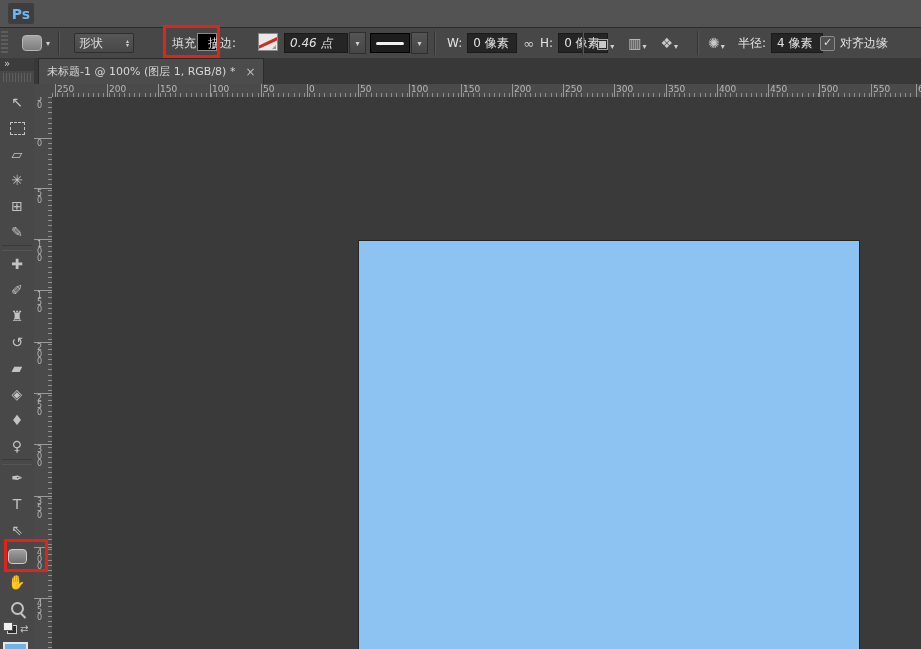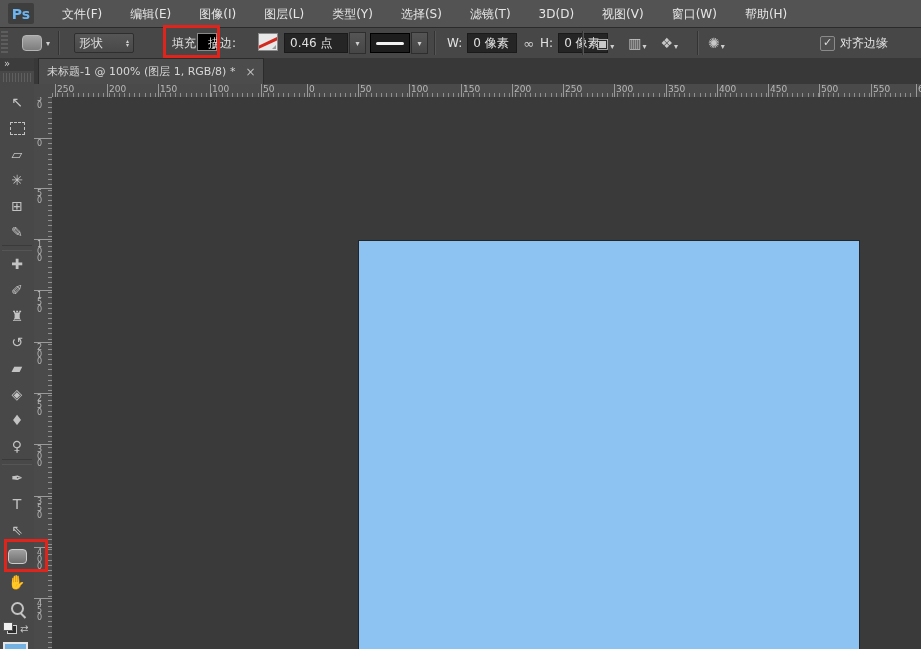--- a/index.html
+++ b/index.html
@@ -105,33 +105,20 @@
   #hl-fill{left:163px;top:25px;width:57px;height:33px;}
   #hl-tool{left:4px;top:539px;width:44px;height:33px;}
 </style>
 </head>
 <body>
 
 <div id="screen">
 
   <div id="menubar">
     <div id="ps-logo">Ps</div>
-    <div id="menu-items">
-        <span class="menu-item">文件(F)</span>
-        <span class="menu-item">编辑(E)</span>
-        <span class="menu-item">图像(I)</span>
-        <span class="menu-item">图层(L)</span>
-        <span class="menu-item">类型(Y)</span>
-        <span class="menu-item">选择(S)</span>
-        <span class="menu-item">滤镜(T)</span>
-        <span class="menu-item">3D(D)</span>
-        <span class="menu-item">视图(V)</span>
-        <span class="menu-item">窗口(W)</span>
-        <span class="menu-item">帮助(H)</span>
-      </div>
   </div>
 
   <div id="optionsbar">
     <div class="ob grip"></div>
     <div class="ob" style="left:22px;">
       <span class="tool-preset-shape"></span>
       <span class="caret">▾</span>
     </div>
     <div class="ob vsep" style="left:58px;"></div>
     <div class="ob shape-btn">
@@ -151,21 +138,21 @@
     </div>
     <div class="ob" style="left:208px;">
       <span class="ob-label">描边:</span>
     </div>
     <div class="ob" style="left:258px;top:5px;height:18px;">
       <span class="swatch no-color">
           <span class="corner"></span>
         </span>
     </div>
     <div class="ob" style="left:284px;top:5px;height:20px;">
-      <span class="field" style="width:52px;">0.46 点</span>
+      <span class="field" style="width:52px;font-style:italic;">0.46 点</span>
       <span class="drop-btn">
         <span class="caret" style="margin:0;">▾</span>
       </span>
     </div>
     <div class="ob" style="left:370px;top:5px;height:20px;">
       <span class="line-swatch">
           <i></i>
         </span>
       <span class="drop-btn">
         <span class="caret" style="margin:0;">▾</span>
@@ -193,20 +180,24 @@
         <span>❖</span>
         <span class="caret">▾</span>
       </span>
     </div>
     <div class="ob vsep" style="left:697px;"></div>
     <div class="ob" style="left:708px;">
       <span class="ob-icon" style="margin-right:0;">
         <span>✺</span>
         <span class="caret">▾</span>
       </span>
+    </div>
+    <div class="ob" style="left:738px;">
+      <span class="ob-label">半径:</span>
+      <span class="field" style="width:40px;margin-left:5px;">4 像素</span>
     </div>
     <div class="ob" style="left:820px;">
       <span class="checkbox">✓</span>
       <span class="ob-label">对齐边缘</span>
     </div>
   </div>
 
   <div id="toolbar">
     <div id="toolbar-header">»</div>
     <div id="toolbar-grip"></div>

